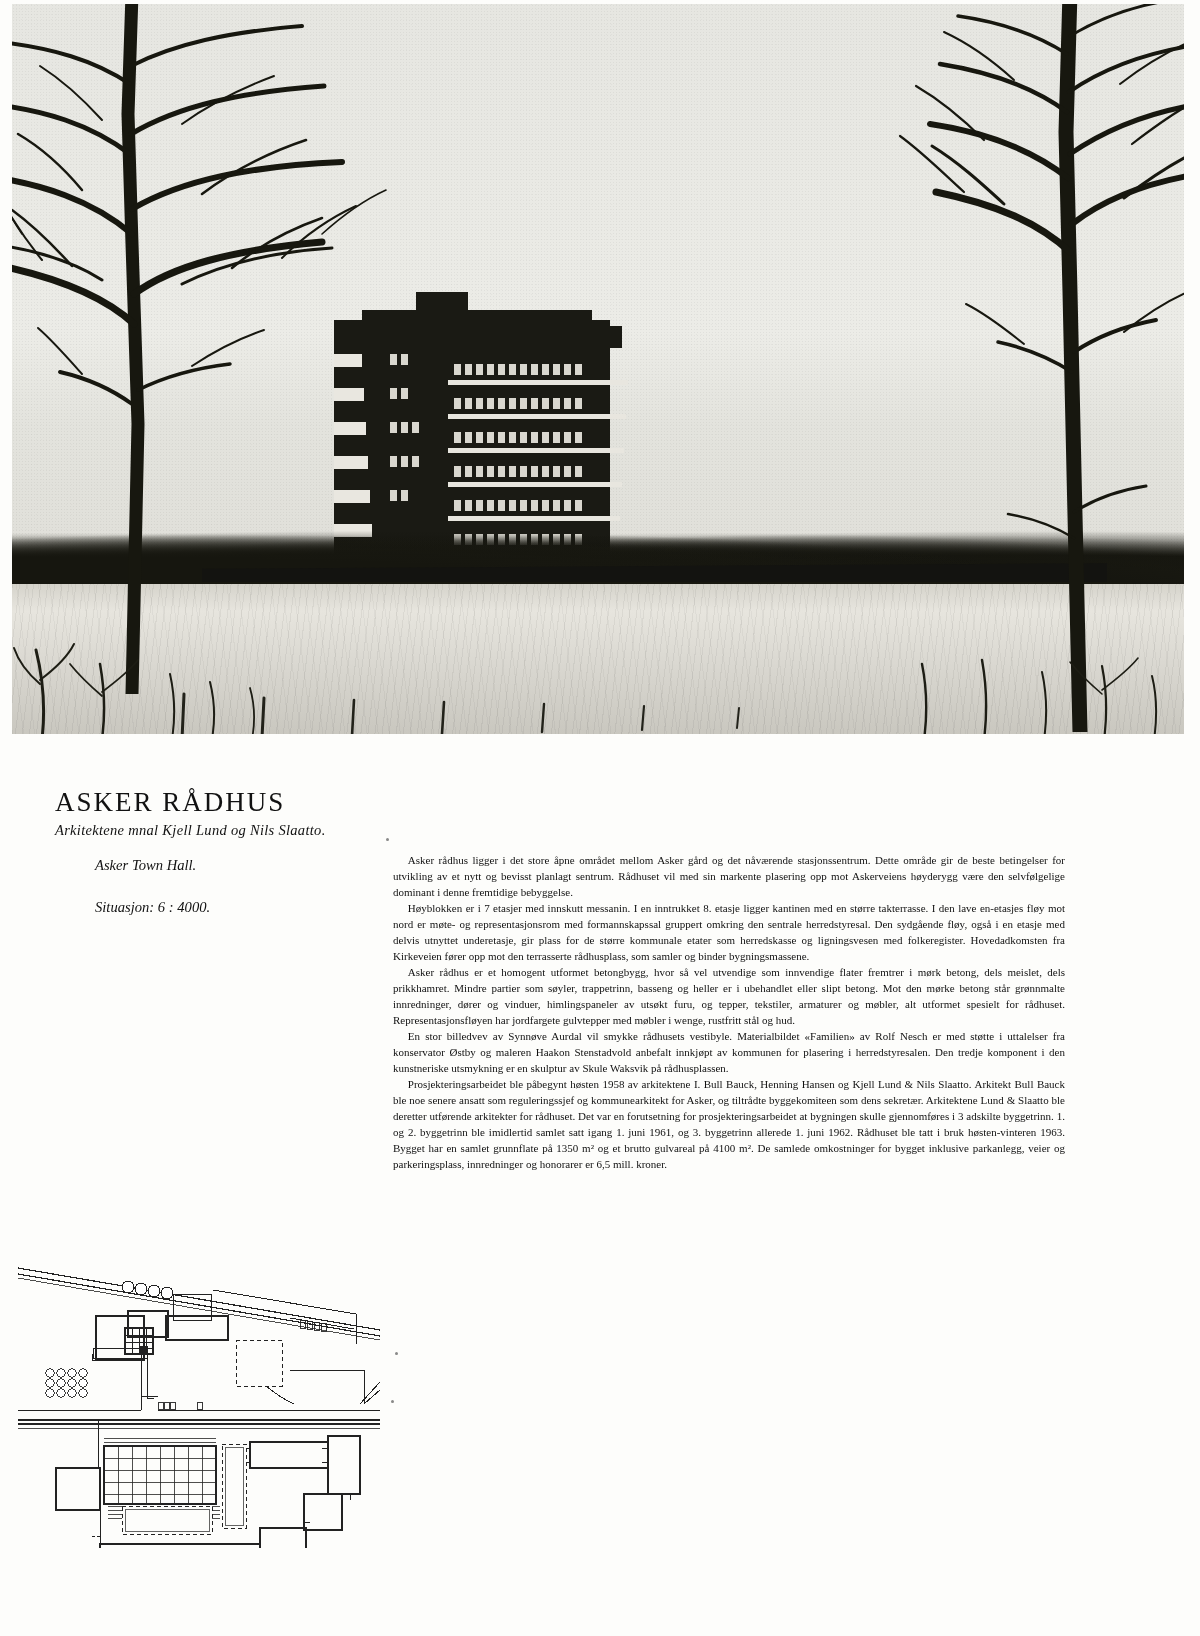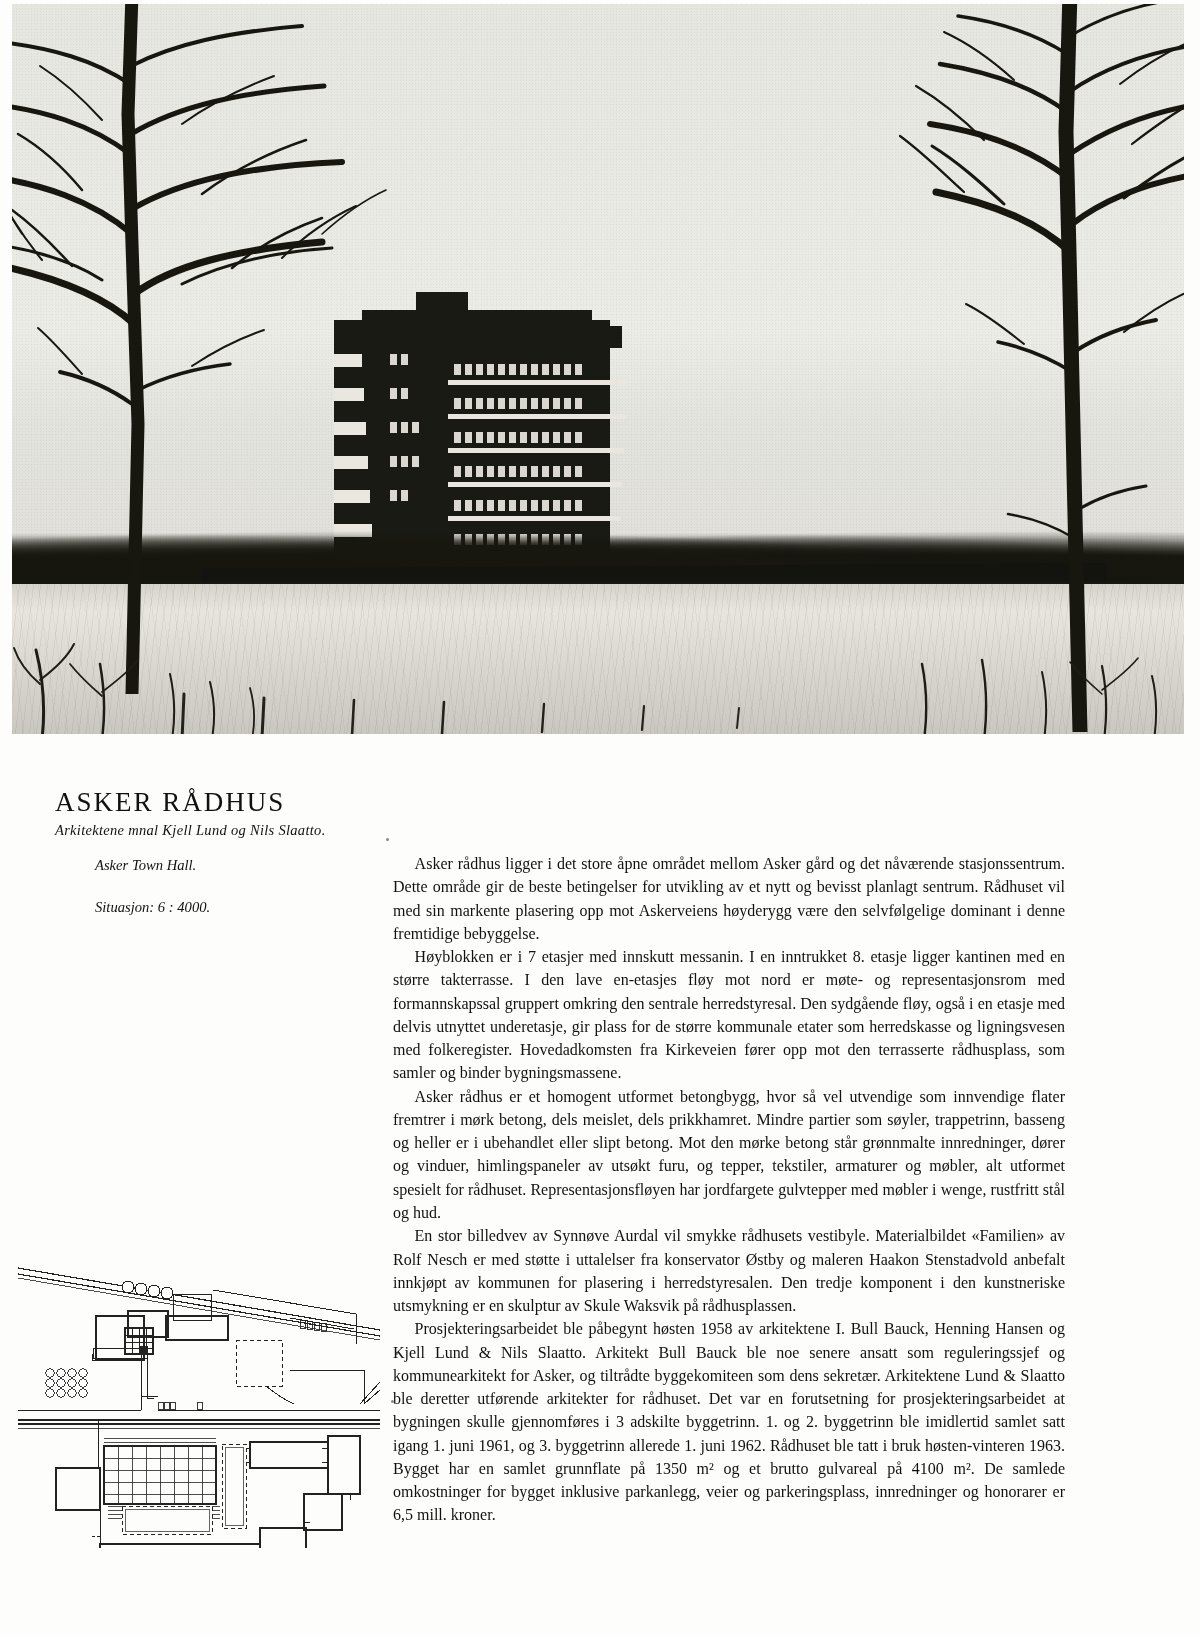--- a/index.html
+++ b/index.html
@@ -210,21 +210,21 @@
   .col-left .scale {
     margin-top: 20px;
     text-indent: 0;
   }
 
   .col-right {
     position: absolute;
     left: 393px;
     top: 118px;
     width: 672px;
-    font-size: 16px;
+    font-size: 11px;
     line-height: 1.455;
     text-align: justify;
     text-justify: inter-word;
   }
   .col-right p { margin: 0; text-indent: 1.35em; }
   .col-right p:last-child { }
 
   
   .siteplan {
     position: absolute;

